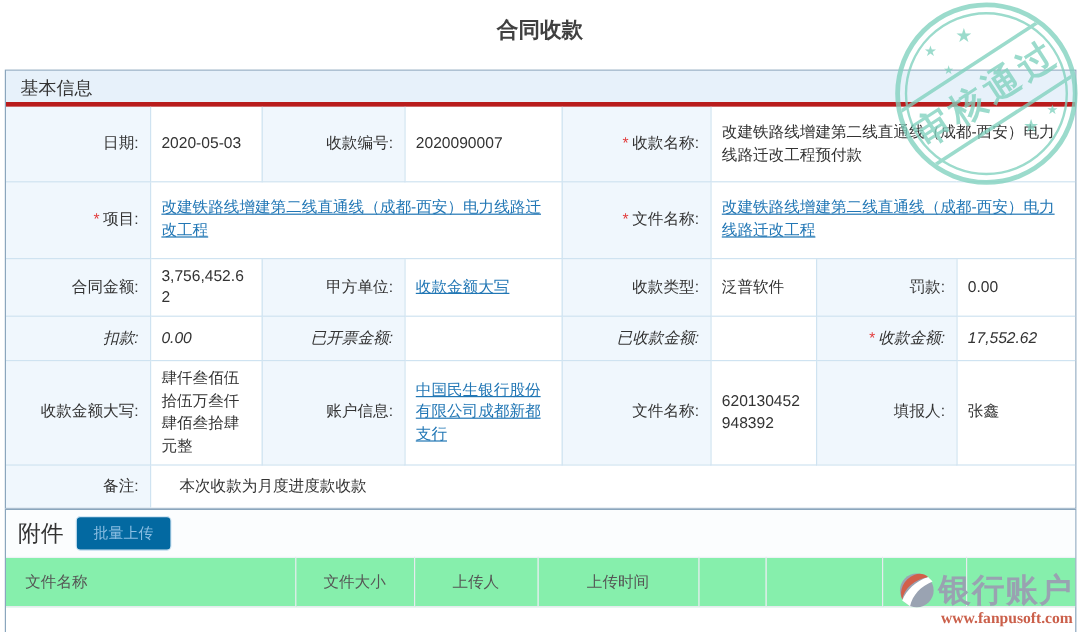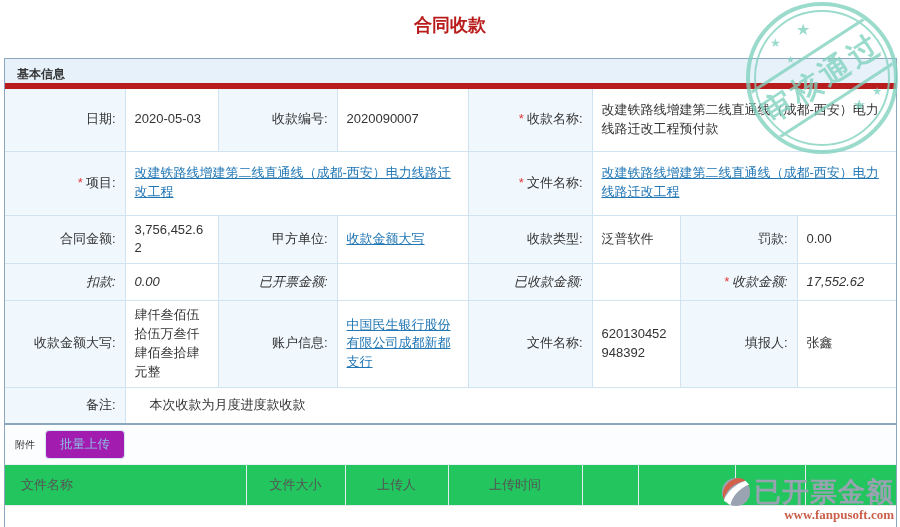--- a/index.html
+++ b/index.html
@@ -3,61 +3,60 @@
 <meta charset="utf-8">
 <style>
   * { margin:0; padding:0; box-sizing:border-box; }
   html,body { width:900px; height:527px; }
   body {
     position:relative; overflow:hidden; background:#fff;
     font-family:"Liberation Sans","DejaVu Sans",sans-serif; color:#333;
   }
   .title {
     position:absolute; top:13px; left:0; width:100%;
-    text-align:center; font-size:18px; font-weight:bold; color:#b91c1c;
+    text-align:center; font-size:18px; font-weight:bold; color:#404040;
   }
   .panel {
     position:absolute; left:4px; right:3px;
     border:1px solid #8ba6bd; background:#fff;
   }
   .panel-basic { top:58px; }
   .panel-header {
     height:30px; line-height:30px; padding-left:12px;
-    background:#e7f1fa; font-size:12px; color:#333;
-    border-bottom:6px solid #b91c1c;
-    font-weight:bold;
+    background:#e7f1fa; font-size:15px; color:#333;
+    border-bottom:4px solid #b91c1c;
   }
   table.info { width:100%; border-collapse:collapse; table-layout:fixed; font-size:13px; }
   table.info td {
     border:1px solid #cfe3f1; padding:5px 9px;
     vertical-align:middle; word-break:break-all; line-height:1.45;
   }
   table.info tr td:first-child { border-left:none; }
   table.info tr td:last-child { border-right:none; }
   table.info tr:first-child td { border-top:none; }
   table.info tr:last-child td { border-bottom:none; }
   td.lbl { background:#f0f7fd; text-align:right; color:#333; }
   td.val { background:#fff; text-align:left; }
   .star { color:#e23b3b; margin-right:3px; }
   a.link { color:#2277b5; text-decoration:underline; cursor:pointer; }
   tr.r1 td { height:62px; } tr.r2 td { height:64px; } tr.r3 td { height:39px; }
   tr.r4 td { height:37px;font-style:italic; } tr.r5 td { height:80px; } tr.r6 td { height:36px;padding-left:24px; }
 
   .panel-attach { top:424px; height:110px; }
   .attach-header { display:flex; align-items:center; gap:10px; padding:5px 10px; background:#fbfdfe; }
-  .attach-title { font-size:10px; color:#333; }
+  .attach-title { font-size:19px; color:#333; }
   .btn-batch {
-    font-size:12.5px; color:#8cbfe3; background:#a21caf;
+    font-size:12.5px; color:#8cbfe3; background:#0369a1;
     border:1px solid #d5e8f5; border-radius:4px; padding:5px 14px; cursor:pointer;
     font-family:inherit;
   }
   table.attach { width:100%; border-collapse:collapse; table-layout:fixed; font-size:13px; color:#555; }
   table.attach th {
     font-weight:normal; border:1px solid #e6ebef; border-top:1px solid #edf2f6;
-    height:41px; text-align:center; background:#22c55e;
+    height:41px; text-align:center; background:#86efac;
   }
   table.attach th:first-child { border-left:none; text-align:left; padding-left:16px; }
   table.attach th:last-child { border-right:none; }
 
   
   .stamp {
     position:absolute; top:2px; left:746px; width:152px; height:152px;
     opacity:.78; z-index:5; pointer-events:none;
   }
   .stamp-ring {
@@ -206,16 +205,16 @@
   </div>
 </div>
 
 <div class="brand">
   <div class="brand-row">
     <svg width="30" height="30" viewBox="0 0 32 32">
       <circle cx="16" cy="16" r="15" fill="#9aa3b2"></circle>
       <path fill="#ffffff" d="M30 8 C20 12 12 20 10 30 L3 25 C7 15 15 8 26 4 Z"></path>
       <path fill="#d2604a" d="M26 4 C14 6 5 14 3 24 C0 16 4 6 14 2 C18 0.5 23 1 26 4 Z"></path>
     </svg>
-    <span class="brand-name">已开票金额</span>
+    <span class="brand-name">银行账户</span>
   </div>
   <div class="brand-url">www.fanpusoft.com</div>
 </div>
 
 </body></html>

